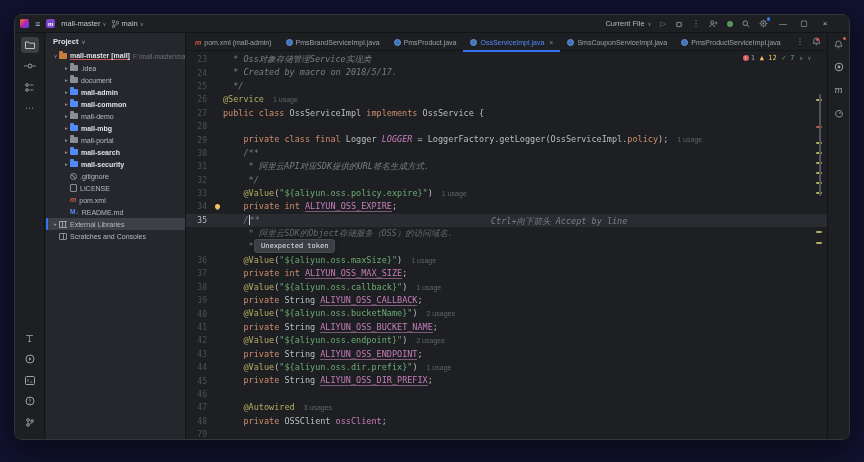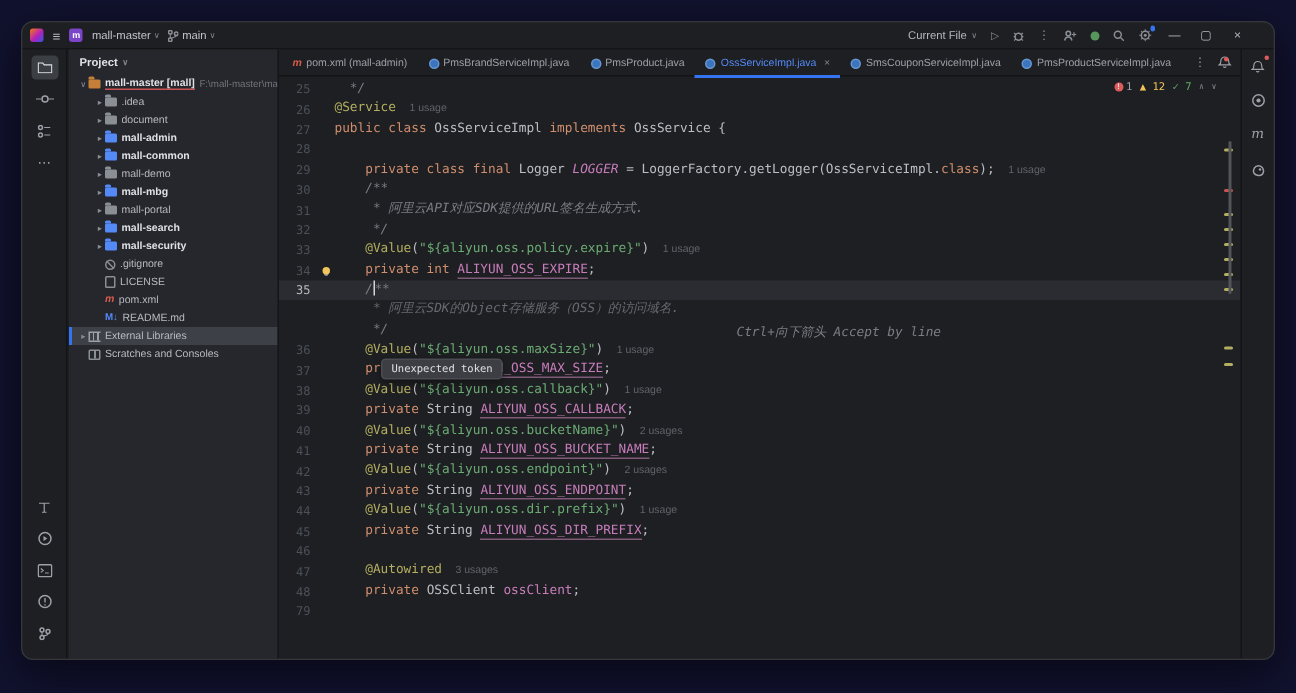--- a/index.html
+++ b/index.html
@@ -351,20 +351,30 @@
             </svg>
             <span class="belldot"></span>
           </span>
         </span>
       </div>
 
       <div class="code-area">
         <div style="height:2px"></div>
         <div id="code-lines">
             <div class="crow">
+              <span class="ln">23</span>
+              <span class="gico"></span>
+              <span class="cl"><span class="cmt">  * Oss对象存储管理Service实现类</span></span>
+            </div>
+            <div class="crow">
+              <span class="ln">24</span>
+              <span class="gico"></span>
+              <span class="cl"><span class="cmt">  * Created by macro on 2018/5/17.</span></span>
+            </div>
+            <div class="crow">
               <span class="ln">25</span>
               <span class="gico"></span>
               <span class="cl"><span class="cmt">  */</span></span>
             </div>
             <div class="crow">
               <span class="ln">26</span>
               <span class="gico"></span>
               <span class="cl"><span class="ann">@Service</span><span class="inlay">1 usage</span></span>
             </div>
             <div class="crow">
@@ -373,21 +383,21 @@
               <span class="cl"><span class="kw">public class </span><span class="pln">OssServiceImpl </span><span class="kw">implements </span><span class="pln">OssService {</span></span>
             </div>
             <div class="crow">
               <span class="ln">28</span>
               <span class="gico"></span>
               <span class="cl"></span>
             </div>
             <div class="crow">
               <span class="ln">29</span>
               <span class="gico"></span>
-              <span class="cl"><span class="kw">    private class final </span><span class="pln">Logger </span><span class="sfld">LOGGER</span><span class="pln"> = LoggerFactory.getLogger(OssServiceImpl.</span><span class="kw">class</span><span class="pln">);</span><span class="inlay">1 usage</span></span>
+              <span class="cl"><span class="kw">    private class final </span><span class="pln">Logger </span><span class="sfld">LOGGER</span><span class="pln"> = LoggerFactory.getLogger(OssServiceImpl.</span><span class="kw">policy</span><span class="pln">);</span><span class="inlay">1 usage</span></span>
             </div>
             <div class="crow">
               <span class="ln">30</span>
               <span class="gico"></span>
               <span class="cl"><span class="cmt">    /**</span></span>
             </div>
             <div class="crow">
               <span class="ln">31</span>
               <span class="gico"></span>
               <span class="cl"><span class="cmt">     * 阿里云API对应SDK提供的URL签名生成方式.</span></span>

